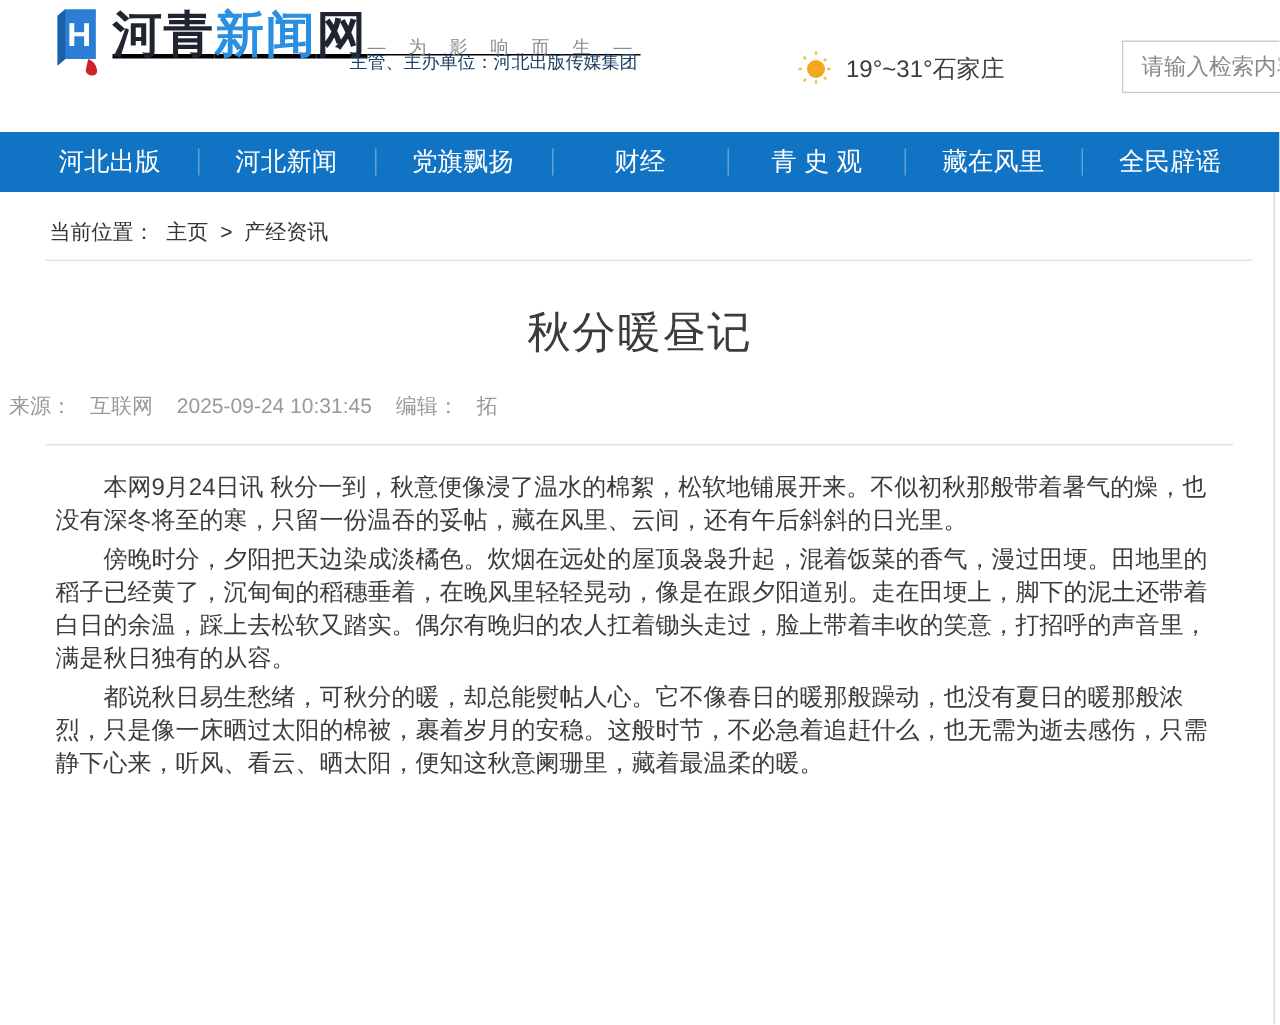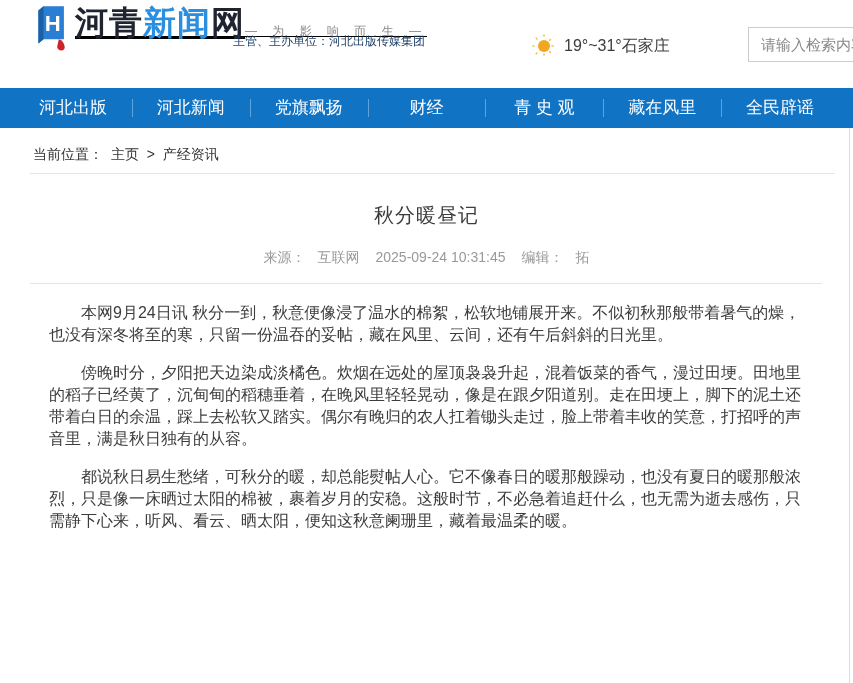--- a/index.html
+++ b/index.html
@@ -34,27 +34,27 @@
 
   
   .breadcrumb { position:absolute; top:128px; left:0; width:742px; height:46px; background:#fff; }
   .breadcrumb-inner { position:absolute; left:33px; top:18px; font-size:14px; color:#333; }
   .breadcrumb-inner span { margin-right:4px; }
   .bc-link { cursor:pointer; }
   .bc-divider { position:absolute; left:30px; top:45px; width:805px; height:1px; background:#e4e4e4; }
 
   
   .article { position:absolute; top:174px; left:0; width:853px; }
-  .article-title { margin-top:28px; text-align:center; font-size:20px; color:#3c3c3c;
+  .article-title { margin-top:28px; text-align:center; font-size:29px; color:#3c3c3c;
     font-weight:500; letter-spacing:1px; }
-  .article-meta { margin-top:20px; text-align:center; font-size:14px; color:#999; }
+  .article-meta { margin-top:20px; text-align:left; font-size:14px; color:#999; }
   .article-meta span { margin:0 6px; }
   .meta-divider { margin:16px auto 0 30px; width:792px; height:1px; background:#e4e4e4; }
   .article-body { margin:18px 33px 0 33px; font-size:16px; color:#3c3c3c; line-height:22px; }
-  .article-body p { text-indent:2em; margin:16px; }
+  .article-body p { text-indent:2em; margin:4px; }
 
   .right-edge { position:absolute; top:128px; right:3px; bottom:0; width:1px; background:#ddd; }
 </style>
 </head>
 <body>
 
 <div class="page">
 
   <div class="header">
 

